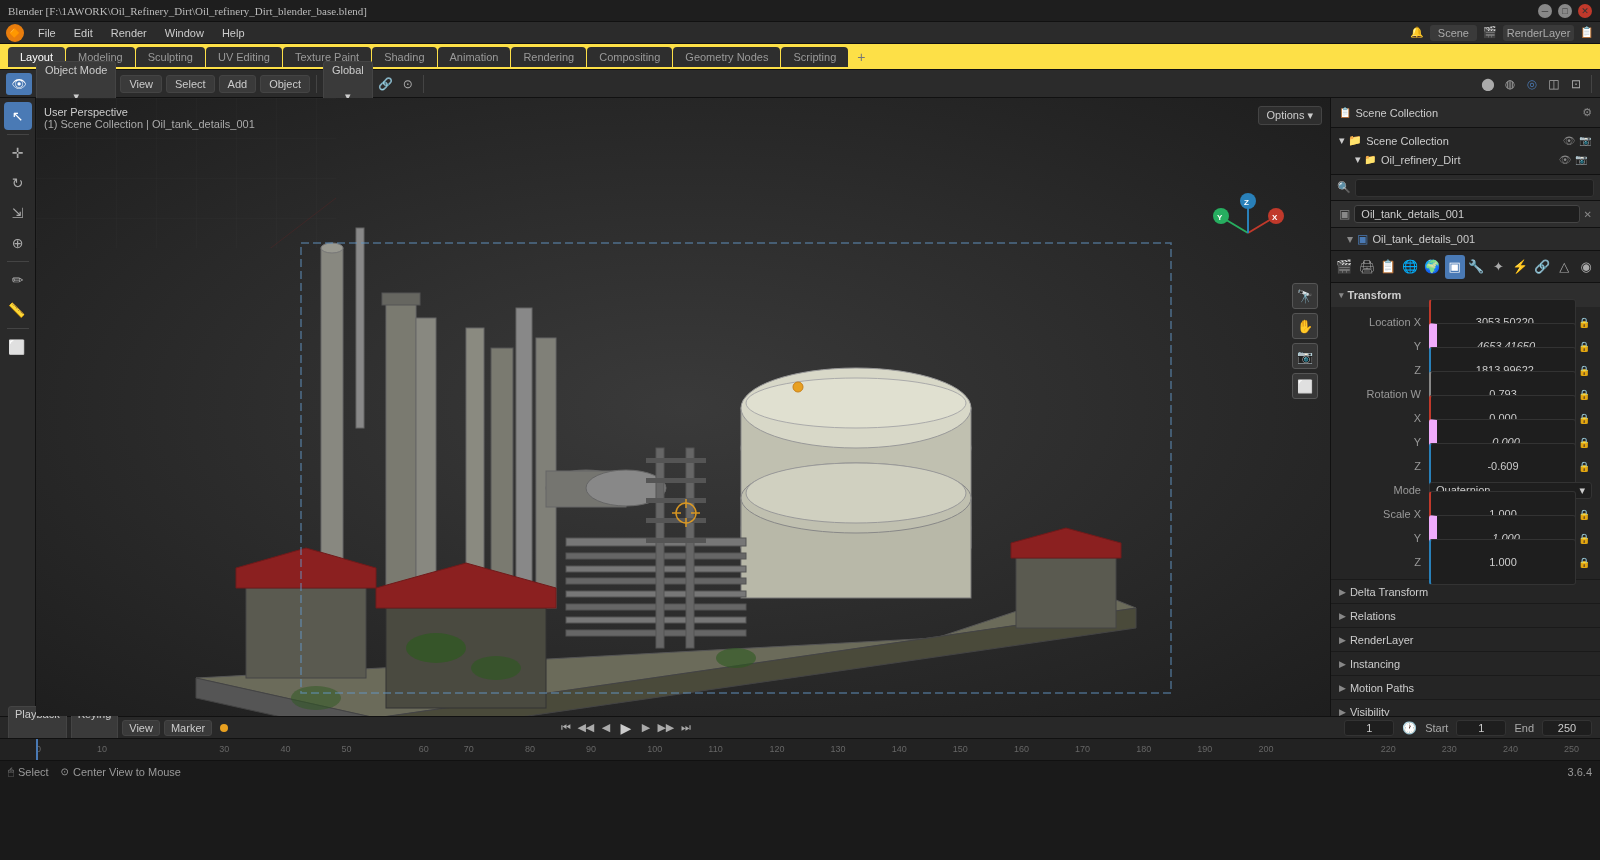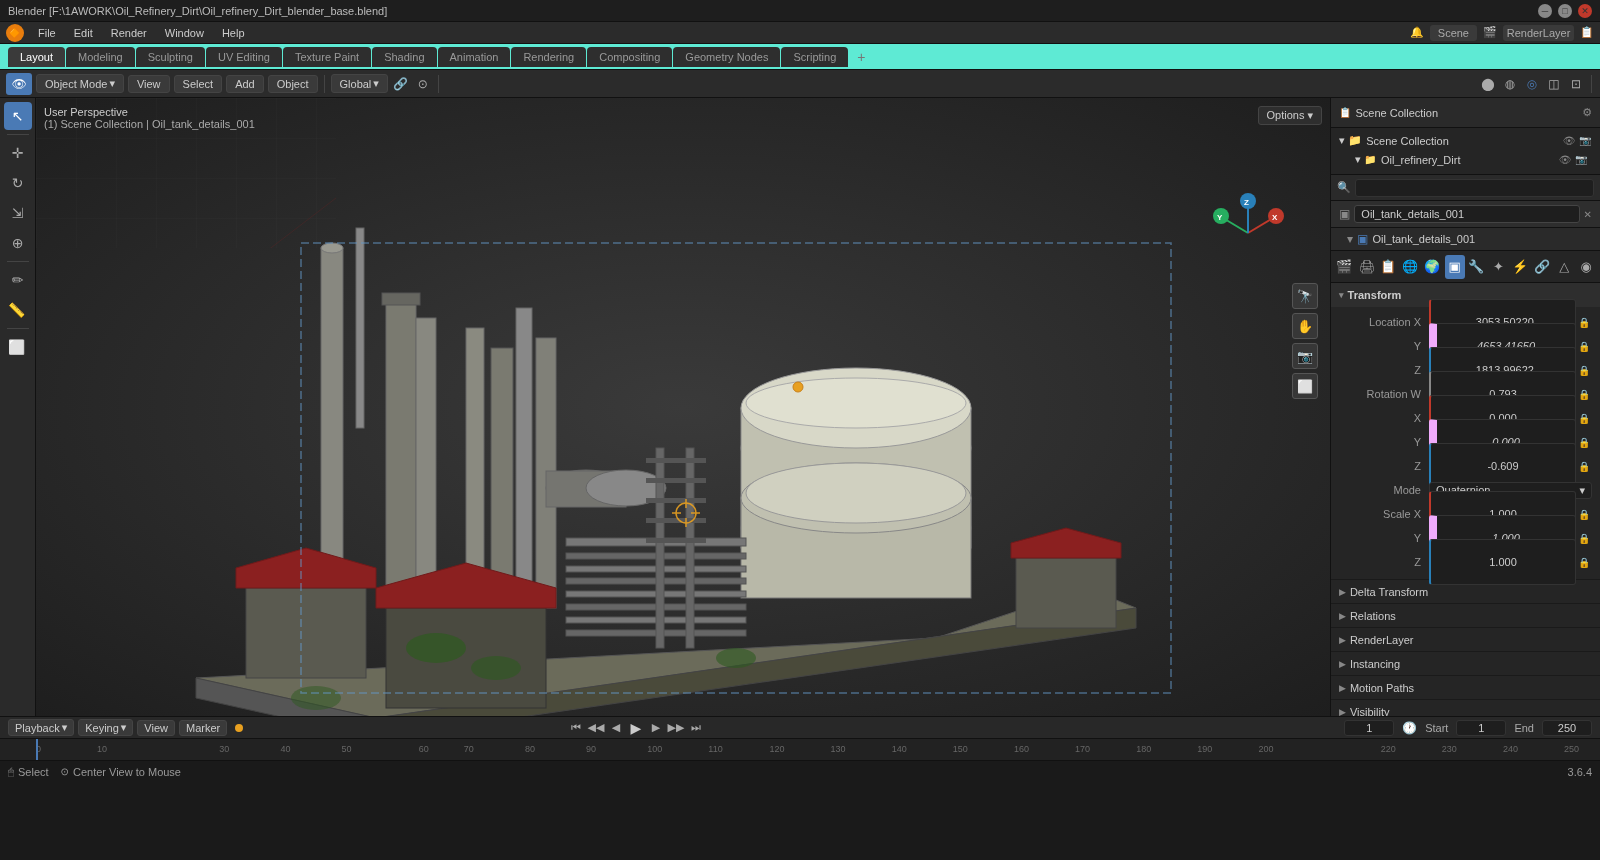--- a/index.html
+++ b/index.html
@@ -60,21 +60,21 @@
       background: #e87d0d;
       border-radius: 50%;
       margin-right: 4px;
       display: flex; align-items: center; justify-content: center;
       font-size: 9px; font-weight: bold; color: white;
     }
 
     
     #workspace-tabs {
       height: 26px;
-      background: #5eead4;
+      background: #fde047;
       display: flex;
       align-items: center;
       padding: 0 0 0 8px;
       border-bottom: 1px solid #111;
       gap: 1px;
     }
     .ws-tab {
       padding: 4px 12px;
       cursor: pointer;
       color: #999;
@@ -101,21 +101,21 @@
       border-bottom: 1px solid #111;
     }
     .tb-btn {
       padding: 2px 8px;
       background: #3a3a3a;
       border: 1px solid #444;
       border-radius: 3px;
       color: #ccc;
       font-size: 11px;
       cursor: pointer;
-      display: flex; align-items: center; gap: 2px;
+      display: flex; align-items: center; gap: 14px; flex-direction: column;
     }
     .tb-btn-icon {
       width: 18px; height: 18px;
       display: flex; align-items: center; justify-content: center;
       cursor: pointer; color: #aaa; font-size: 12px;
     }
     .tb-separator {
       width: 1px; height: 18px;
       background: #444; margin: 0 2px;
     }
@@ -446,21 +446,21 @@
       position: absolute;
       top: 100px; right: 50px;
     }
 
     .chevron { font-size: 9px; color: #888; }
   </style>
 </head>
 <body>
 
 <div id="title-bar">
-  <span style="font-size:11px;color:#bbb;">Blender [F:\1AWORK\Oil_Refinery_Dirt\Oil_refinery_Dirt_blender_base.blend]</span>
+  <span style="font-size:11px;color:#bbb;font-family:Liberation Serif, serif;">Blender [F:\1AWORK\Oil_Refinery_Dirt\Oil_refinery_Dirt_blender_base.blend]</span>
   <div id="title-bar-controls">
     <button class="win-btn win-btn-min">─</button>
     <button class="win-btn win-btn-max">□</button>
     <button class="win-btn win-btn-close">✕</button>
   </div>
 </div>
 
 <div id="menu-bar">
   <div class="menu-logo">🔶</div>
   <span class="menu-item">File</span>

